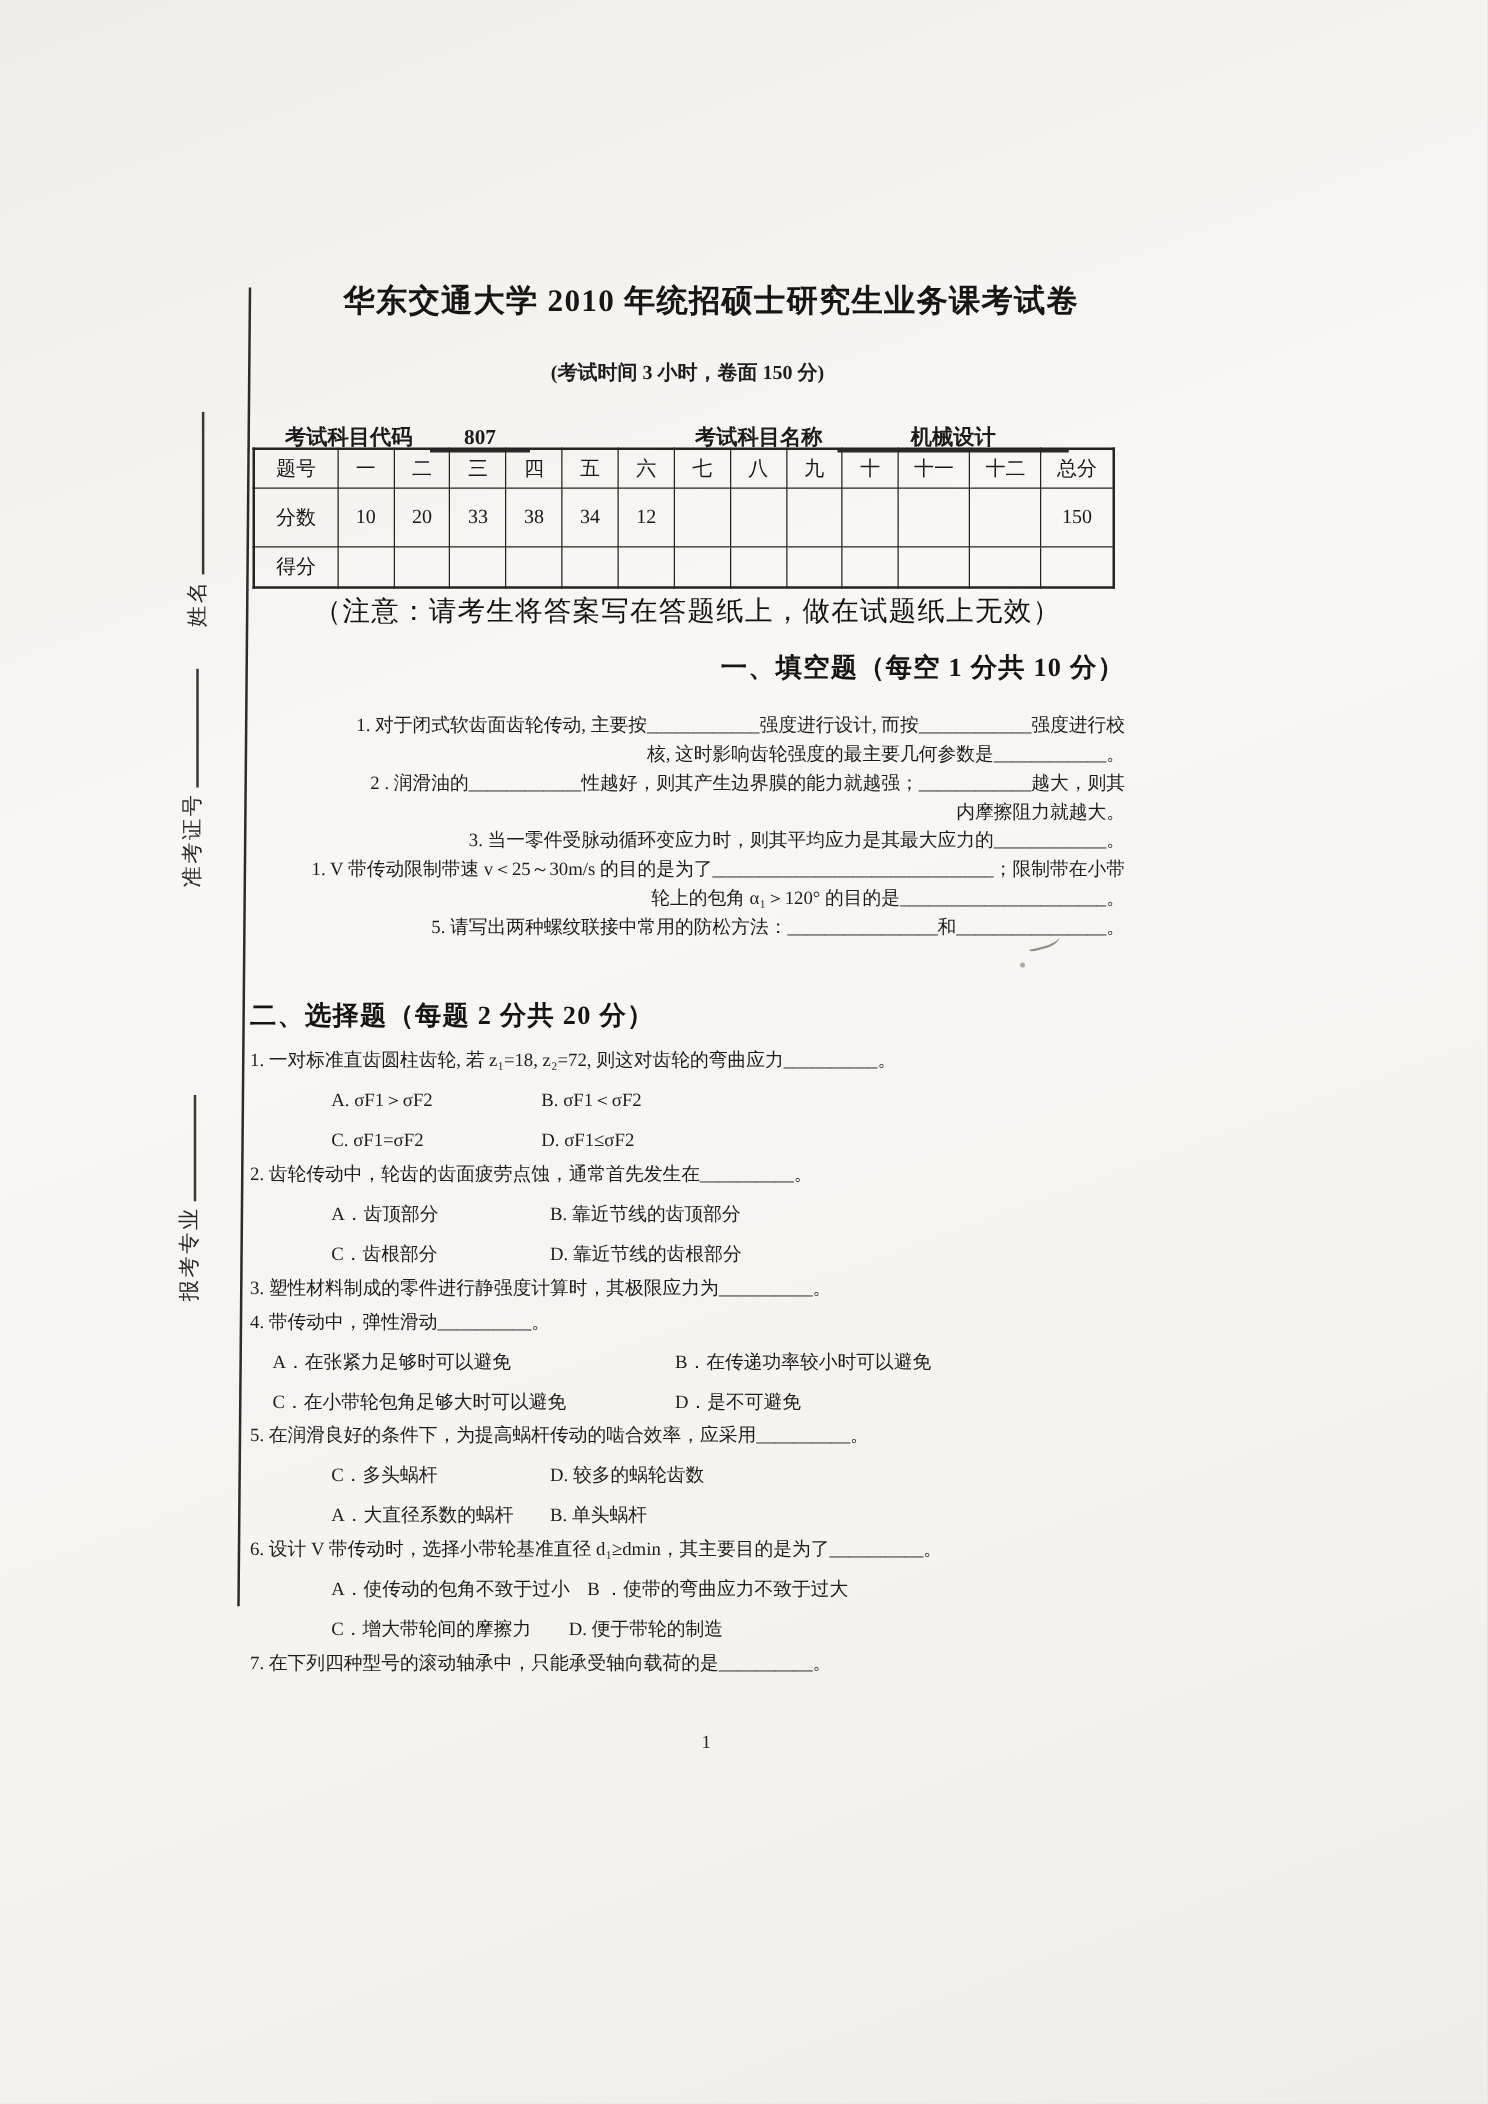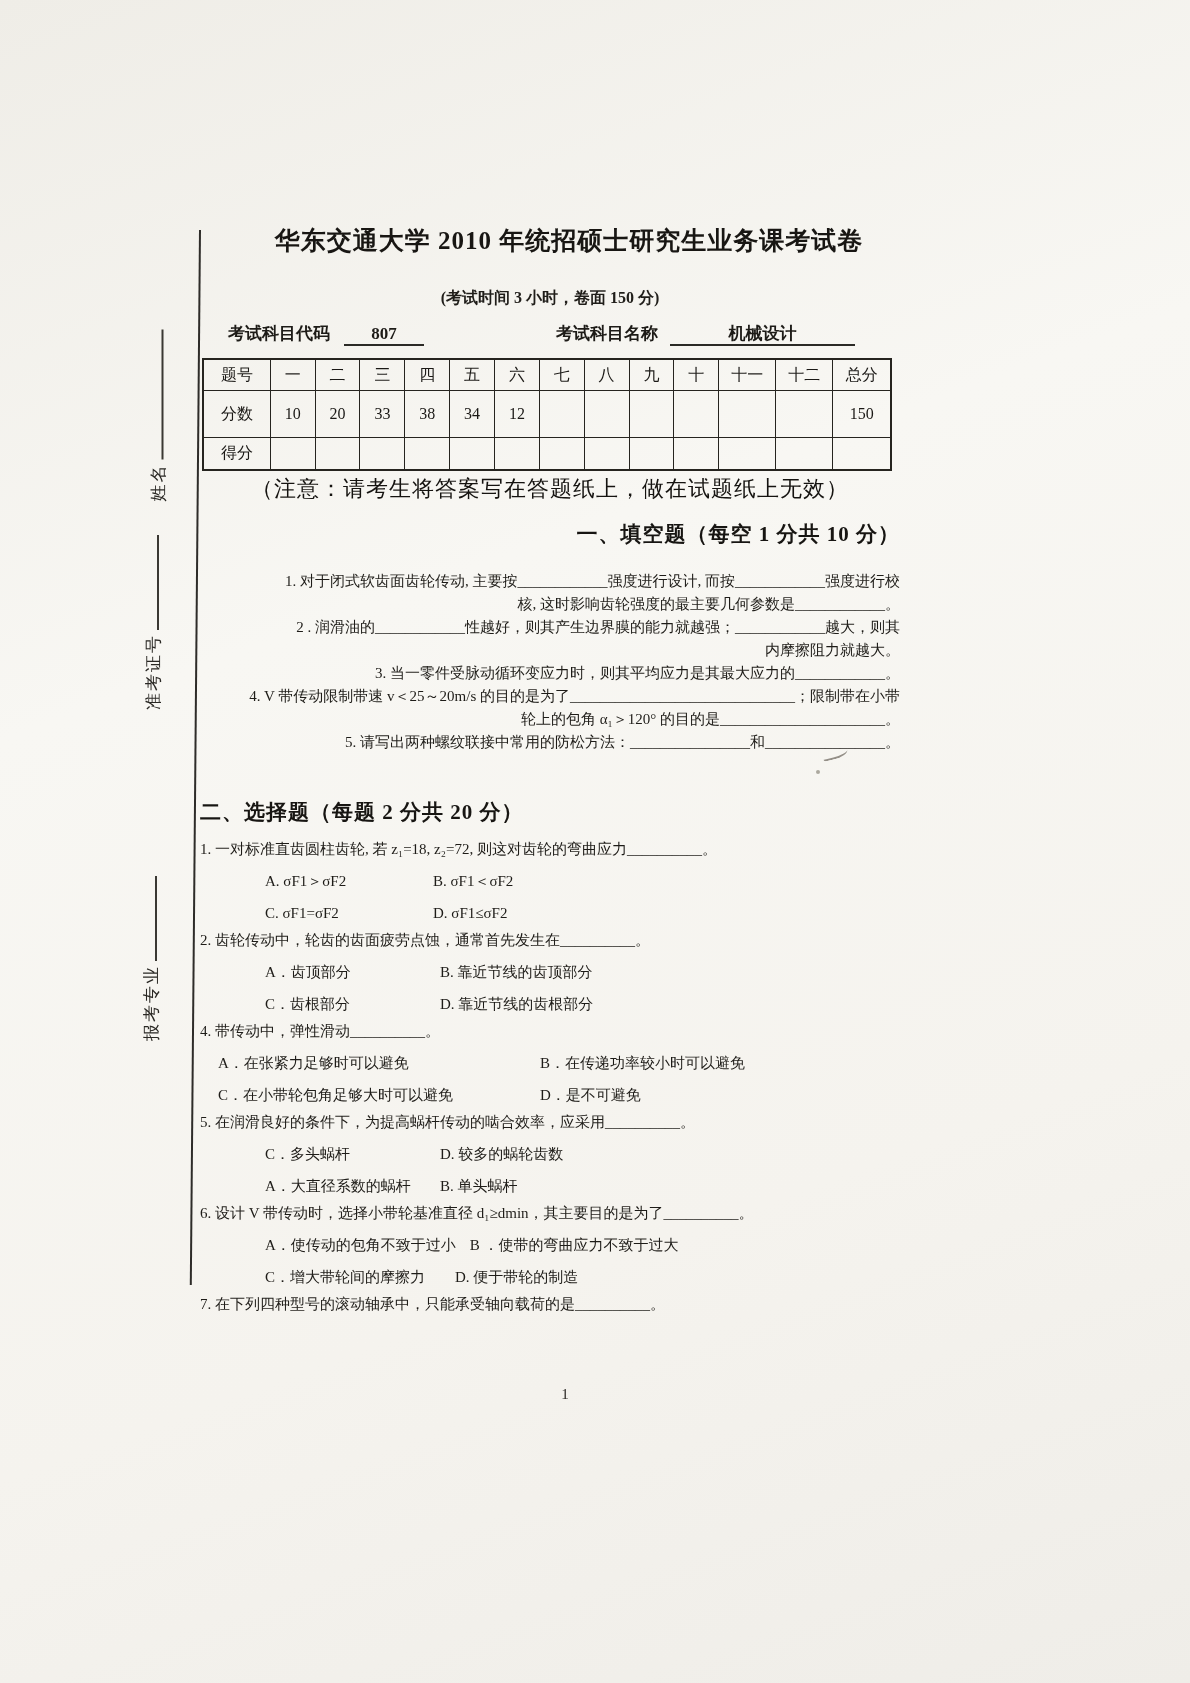--- a/index.html
+++ b/index.html
@@ -36,21 +36,21 @@
   .title{
     position:absolute;top:224px;left:0;width:700px;
     text-align:center;font-size:25px;font-weight:bold;letter-spacing:1px;
     white-space:nowrap;color:#181613;padding-left:19px;
   }
   .subtitle{
     position:absolute;top:288px;left:0;width:700px;
     text-align:center;font-size:16px;font-weight:bold;color:#201e1a;
   }
   .subject-line{
-    position:absolute;top:322px;left:28px;width:680px;
+    position:absolute;top:338px;left:28px;width:680px;
     font-size:17px;font-weight:bold;white-space:nowrap;color:#1d1b17;
   }
   .uline{
     display:inline-block;border-bottom:2px solid #2b2a26;
     text-align:center;font-weight:bold;line-height:20px;
   }
   .uline.code{min-width:80px;margin-left:14px;}
   .uline.subjname{min-width:185px;margin-left:12px;}
   .gap-mid{display:inline-block;width:132px;}
 
@@ -215,21 +215,21 @@
 
     <div class="notice">（注意：请考生将答案写在答题纸上，做在试题纸上无效）</div>
 
     <div class="sec1">
       <div class="sec-head">一、填空题（每空 1 分共 10 分）</div>
       <div class="fline">1.  对于闭式软齿面齿轮传动, 主要按____________强度进行设计, 而按____________强度进行校</div>
       <div class="fline">核, 这时影响齿轮强度的最主要几何参数是____________。</div>
       <div class="fline">2 .  润滑油的____________性越好，则其产生边界膜的能力就越强；____________越大，则其</div>
       <div class="fline hang">内摩擦阻力就越大。</div>
       <div class="fline">3. 当一零件受脉动循环变应力时，则其平均应力是其最大应力的____________。</div>
-      <div class="fline">4. V 带传动限制带速 v＜25～20m/s 的目的是为了______________________________；限制带在小带</div>
+      <div class="fline">1. V 带传动限制带速 v＜25～30m/s 的目的是为了______________________________；限制带在小带</div>
       <div class="fline">轮上的包角 α₁＞120° 的目的是______________________。</div>
       <div class="fline">5.  请写出两种螺纹联接中常用的防松方法：________________和________________。</div>
     </div>
 
     <div class="sec2">
       <div class="sec-head">二、选择题（每题 2 分共 20 分）</div>
 
       <div class="q">1.  一对标准直齿圆柱齿轮, 若  z₁=18,  z₂=72, 则这对齿轮的弯曲应力__________。</div>
       <div class="orow">
         <span class="oc oc-w168">A. σF1＞σF2</span><span class="oc">B. σF1＜σF2</span>
@@ -239,20 +239,21 @@
       </div>
 
       <div class="q">2.  齿轮传动中，轮齿的齿面疲劳点蚀，通常首先发生在__________。</div>
       <div class="orow">
         <span class="oc oc-w175">A．齿顶部分</span><span class="oc">B. 靠近节线的齿顶部分</span>
       </div>
       <div class="orow">
         <span class="oc oc-w175">C．齿根部分</span><span class="oc">D. 靠近节线的齿根部分</span>
       </div>
 
+      <div class="q">3.  塑性材料制成的零件进行静强度计算时，其极限应力为__________。</div>
 
       <div class="q">4.  带传动中，弹性滑动__________。</div>
       <div class="orow orow-near">
         <span class="oc oc-w322">A．在张紧力足够时可以避免</span><span class="oc">B．在传递功率较小时可以避免</span>
       </div>
       <div class="orow orow-near">
         <span class="oc oc-w322">C．在小带轮包角足够大时可以避免</span><span class="oc">D．是不可避免</span>
       </div>
 
       <div class="q">5.  在润滑良好的条件下，为提高蜗杆传动的啮合效率，应采用__________。</div>

